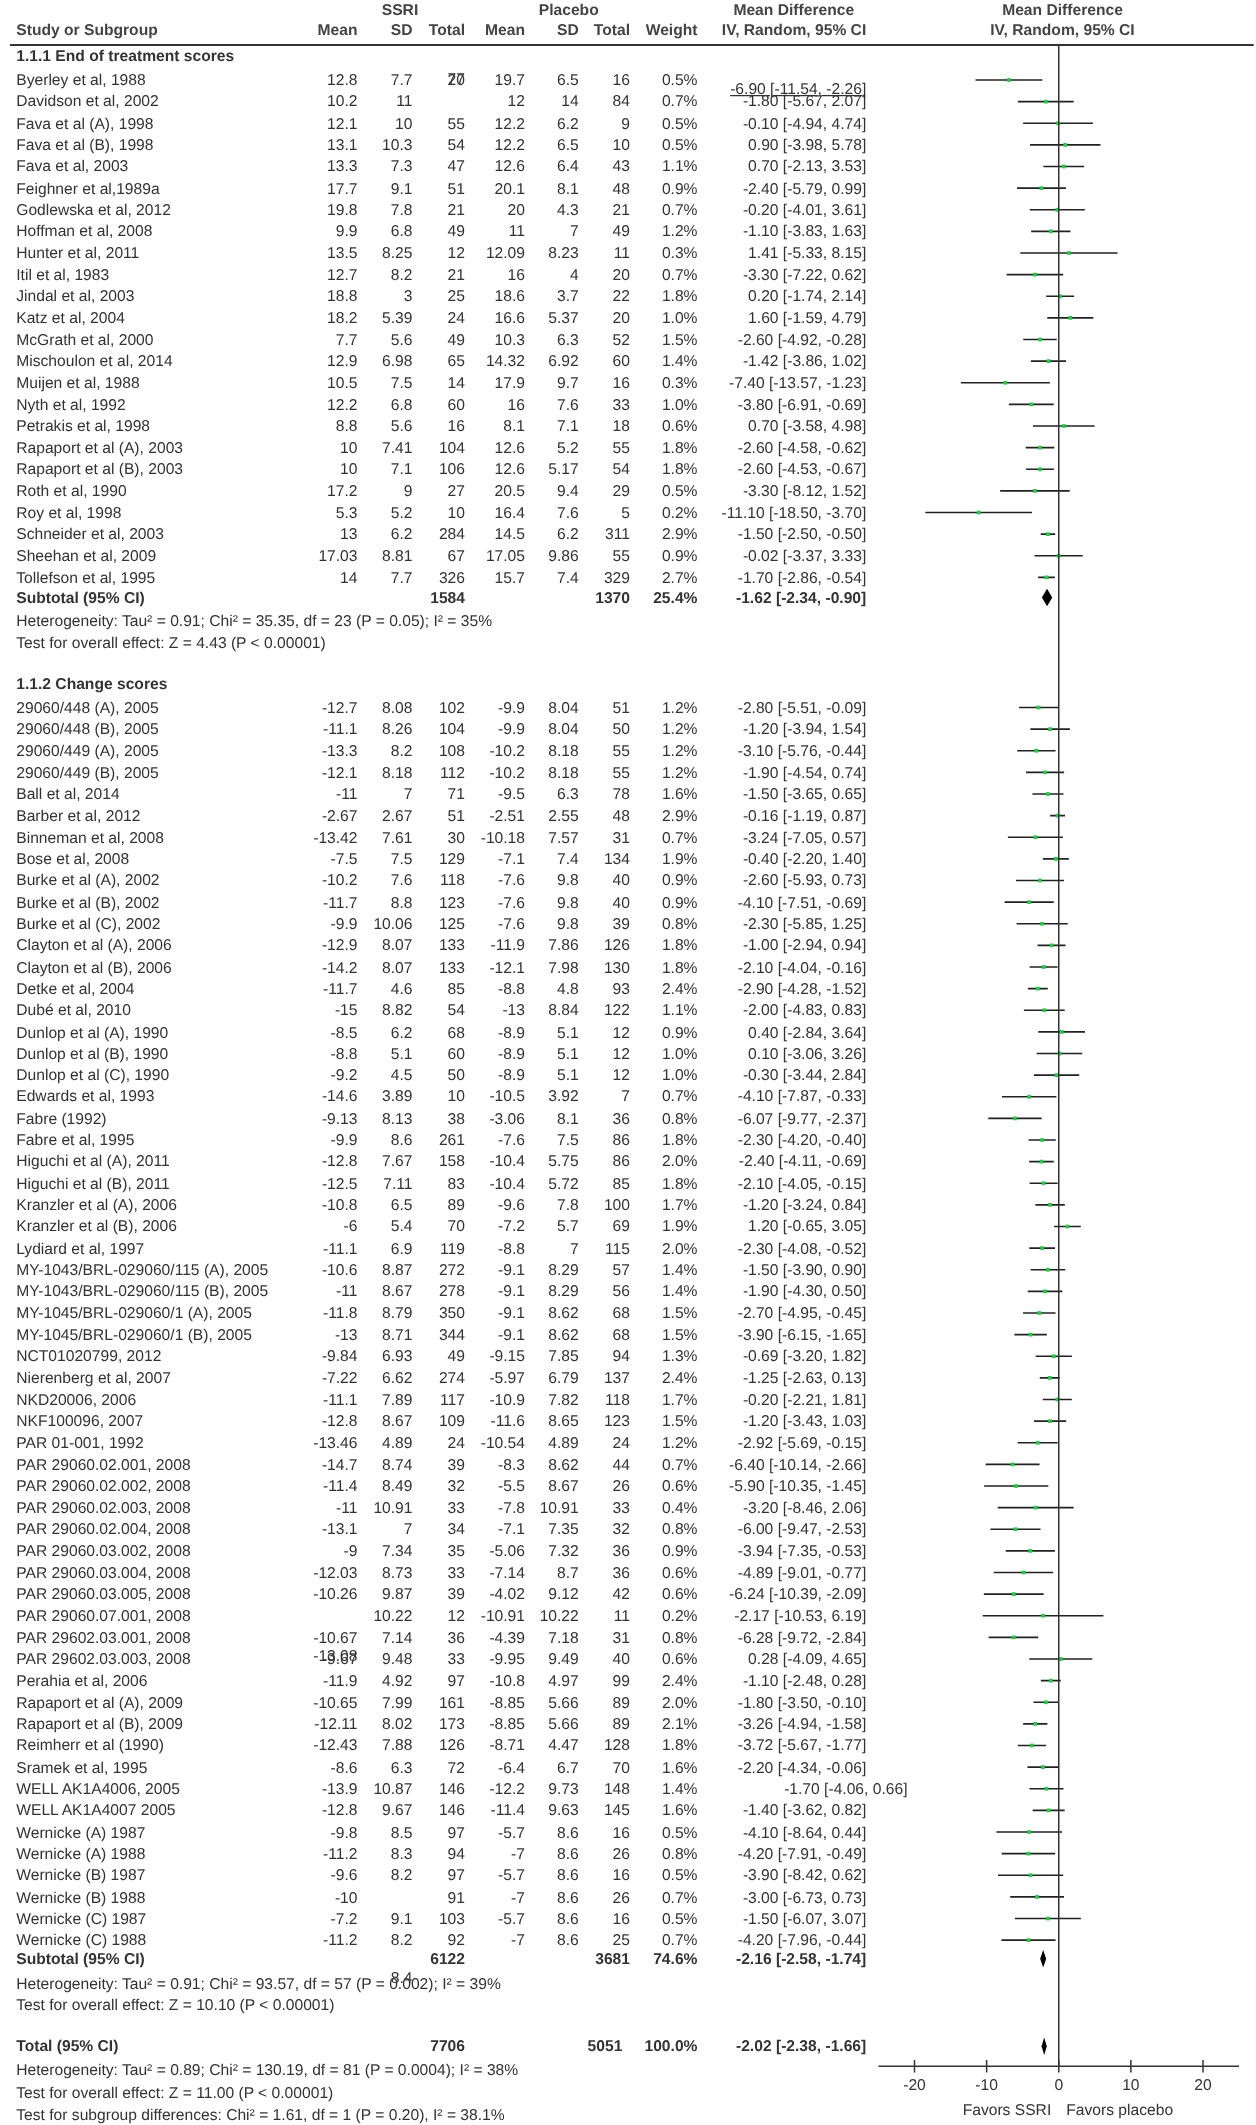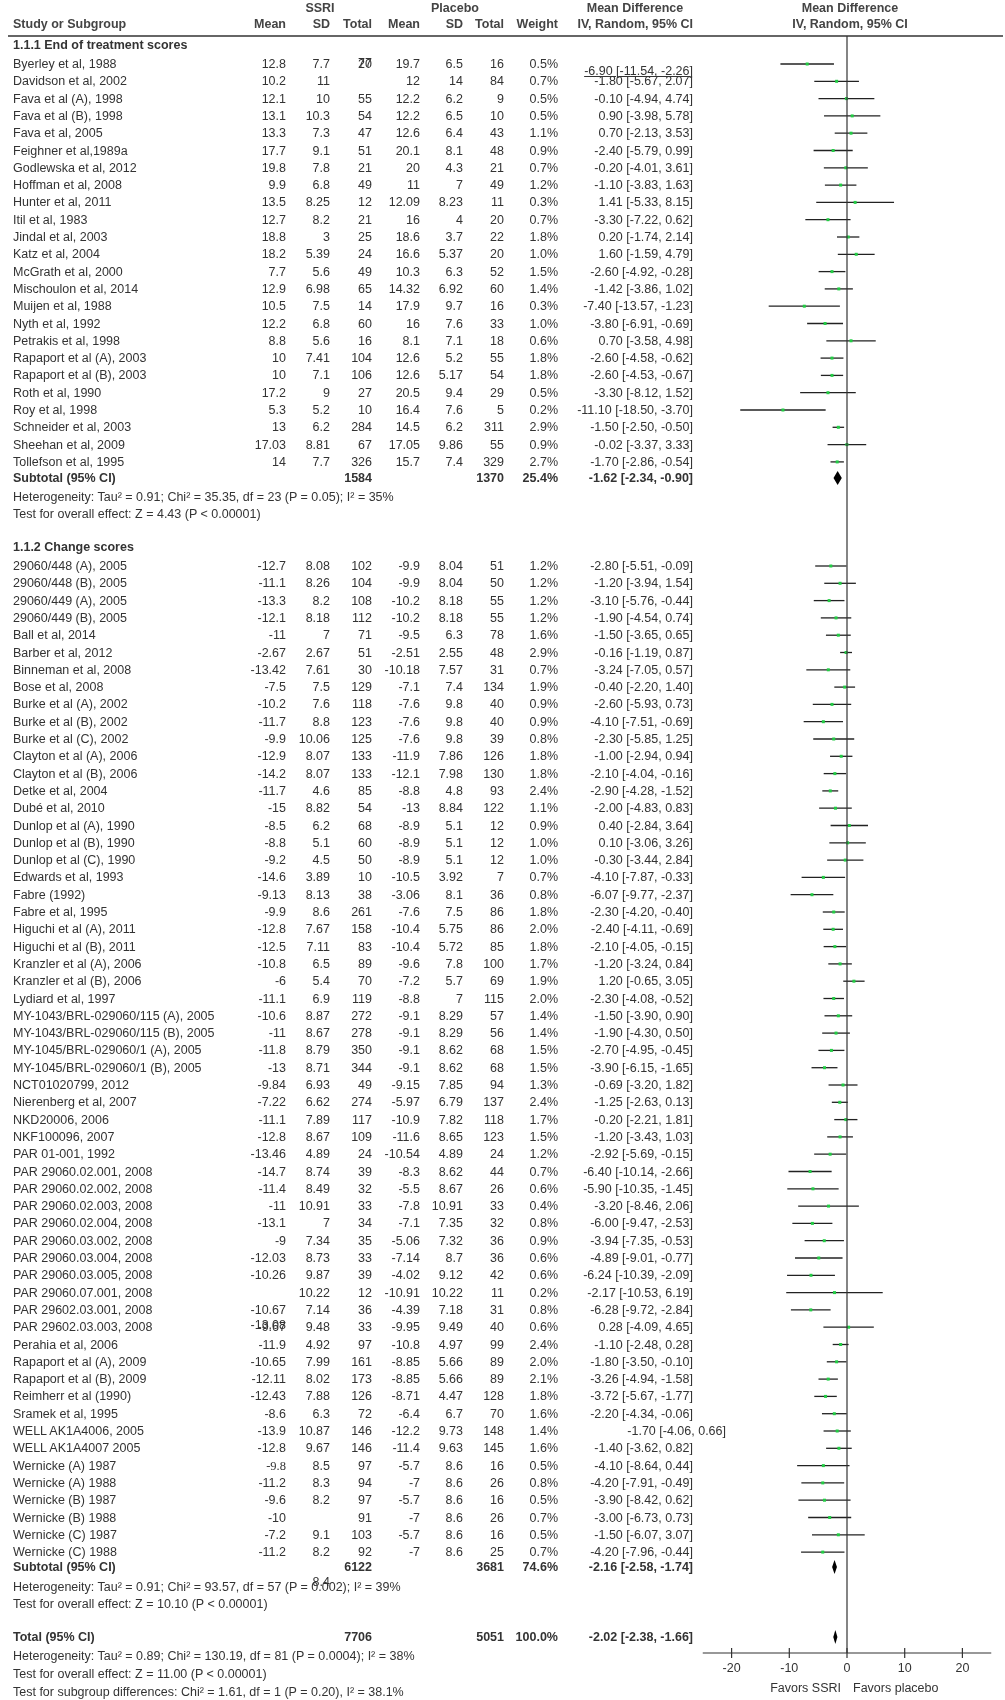--- a/index.html
+++ b/index.html
@@ -62,21 +62,21 @@
     <div class="t r" style="left: 563px; top: 91.6px; width: 130px;">-0.10 [-4.94, 4.74]</div>
     <div class="t" style="left: 13px; top: 108.9px;">Fava et al (B), 1998</div>
     <div class="t r" style="left: 236px; top: 108.9px; width: 50px;">13.1</div>
     <div class="t r" style="left: 290px; top: 108.9px; width: 40px;">10.3</div>
     <div class="t r" style="left: 332px; top: 108.9px; width: 40px;">54</div>
     <div class="t r" style="left: 370px; top: 108.9px; width: 50px;">12.2</div>
     <div class="t r" style="left: 423px; top: 108.9px; width: 40px;">6.5</div>
     <div class="t r" style="left: 464px; top: 108.9px; width: 40px;">10</div>
     <div class="t r" style="left: 505px; top: 108.9px; width: 53px;">0.5%</div>
     <div class="t r" style="left: 563px; top: 108.9px; width: 130px;">0.90 [-3.98, 5.78]</div>
-    <div class="t" style="left: 13px; top: 126.2px;">Fava et al, 2005</div>
+    <div class="t" style="left: 13px; top: 126.2px;">Fava et al, 2003</div>
     <div class="t r" style="left: 236px; top: 126.2px; width: 50px;">13.3</div>
     <div class="t r" style="left: 290px; top: 126.2px; width: 40px;">7.3</div>
     <div class="t r" style="left: 332px; top: 126.2px; width: 40px;">47</div>
     <div class="t r" style="left: 370px; top: 126.2px; width: 50px;">12.6</div>
     <div class="t r" style="left: 423px; top: 126.2px; width: 40px;">6.4</div>
     <div class="t r" style="left: 464px; top: 126.2px; width: 40px;">43</div>
     <div class="t r" style="left: 505px; top: 126.2px; width: 53px;">1.1%</div>
     <div class="t r" style="left: 563px; top: 126.2px; width: 130px;">0.70 [-2.13, 3.53]</div>
     <div class="t" style="left: 13px; top: 143.5px;">Feighner et al,1989a</div>
     <div class="t r" style="left: 236px; top: 143.5px; width: 50px;">17.7</div>
@@ -719,21 +719,21 @@
     <div class="t" style="left: 13px; top: 1441.3px;">WELL AK1A4007 2005</div>
     <div class="t r" style="left: 236px; top: 1441.3px; width: 50px;">-12.8</div>
     <div class="t r" style="left: 290px; top: 1441.3px; width: 40px;">9.67</div>
     <div class="t r" style="left: 332px; top: 1441.3px; width: 40px;">146</div>
     <div class="t r" style="left: 370px; top: 1441.3px; width: 50px;">-11.4</div>
     <div class="t r" style="left: 423px; top: 1441.3px; width: 40px;">9.63</div>
     <div class="t r" style="left: 464px; top: 1441.3px; width: 40px;">145</div>
     <div class="t r" style="left: 505px; top: 1441.3px; width: 53px;">1.6%</div>
     <div class="t r" style="left: 563px; top: 1441.3px; width: 130px;">-1.40 [-3.62, 0.82]</div>
     <div class="t" style="left: 13px; top: 1458.6px;">Wernicke (A) 1987</div>
-    <div class="t r" style="left: 236px; top: 1458.6px; width: 50px; font-family: Liberation Serif, serif;">-9.8</div>
+    <div class="t r" style="left: 236px; top: 1458.6px; width: 50px;">-9.8</div>
     <div class="t r" style="left: 290px; top: 1458.6px; width: 40px;">8.5</div>
     <div class="t r" style="left: 332px; top: 1458.6px; width: 40px;">97</div>
     <div class="t r" style="left: 370px; top: 1458.6px; width: 50px;">-5.7</div>
     <div class="t r" style="left: 423px; top: 1458.6px; width: 40px;">8.6</div>
     <div class="t r" style="left: 464px; top: 1458.6px; width: 40px;">16</div>
     <div class="t r" style="left: 505px; top: 1458.6px; width: 53px;">0.5%</div>
     <div class="t r" style="left: 563px; top: 1458.6px; width: 130px;">-4.10 [-8.64, 0.44]</div>
     <div class="t" style="left: 13px; top: 1475.9px;">Wernicke (A) 1988</div>
     <div class="t r" style="left: 236px; top: 1475.9px; width: 50px;">-11.2</div>
     <div class="t r" style="left: 290px; top: 1475.9px; width: 40px;">8.3</div>
@@ -781,21 +781,21 @@
     <div class="t r" style="left: 563px; top: 1545.1px; width: 130px;">-4.20 [-7.96, -0.44]</div>
     <div class="t b" style="left: 13px; top: 1560px;">Subtotal (95% CI)</div>
     <div class="t r b" style="left: 332px; top: 1560px; width: 40px;">6122</div>
     <div class="t r b" style="left: 464px; top: 1560px; width: 40px;">3681</div>
     <div class="t r b" style="left: 505px; top: 1560px; width: 53px;">74.6%</div>
     <div class="t r b" style="left: 563px; top: 1560px; width: 130px;">-2.16 [-2.58, -1.74]</div>
     <div class="t" style="left: 13px; top: 1580px;">Heterogeneity: Tau² = 0.91; Chi² = 93.57, df = 57 (P = 0.002); I² = 39%</div>
     <div class="t" style="left: 13px; top: 1597px;">Test for overall effect: Z = 10.10 (P &lt; 0.00001)</div>
     <div class="t b" style="left: 13px; top: 1630px;">Total (95% CI)</div>
     <div class="t r b" style="left: 332px; top: 1630px; width: 40px;">7706</div>
-    <div class="t r b" style="left: 464px; top: 1630px; width: 40px;">5051</div>
+    <div class="t r b" style="left: 464px; top: 1630px; width: 40px; text-align: center;">5051</div>
     <div class="t r b" style="left: 505px; top: 1630px; width: 53px;">100.0%</div>
     <div class="t r b" style="left: 563px; top: 1630px; width: 130px;">-2.02 [-2.38, -1.66]</div>
     <div class="t" style="left: 13px; top: 1649px;">Heterogeneity: Tau² = 0.89; Chi² = 130.19, df = 81 (P = 0.0004); I² = 38%</div>
     <div class="t" style="left: 13px; top: 1667px;">Test for overall effect: Z = 11.00 (P &lt; 0.00001)</div>
     <div class="t" style="left: 13px; top: 1685px;">Test for subgroup differences: Chi² = 1.61, df = 1 (P = 0.20), I² = 38.1%</div>
     <div class="t c" style="left: 711.6px; top: 1661px; width: 40px;">-20</div>
     <div class="t c" style="left: 769.3px; top: 1661px; width: 40px;">-10</div>
     <div class="t c" style="left: 827px; top: 1661px; width: 40px;">0</div>
     <div class="t c" style="left: 884.7px; top: 1661px; width: 40px;">10</div>
     <div class="t c" style="left: 942.4px; top: 1661px; width: 40px;">20</div>

